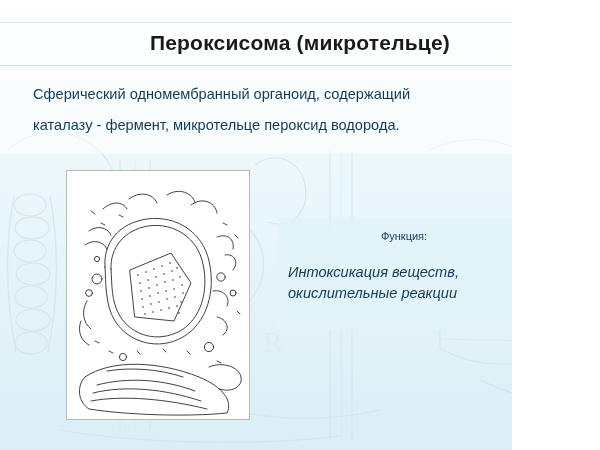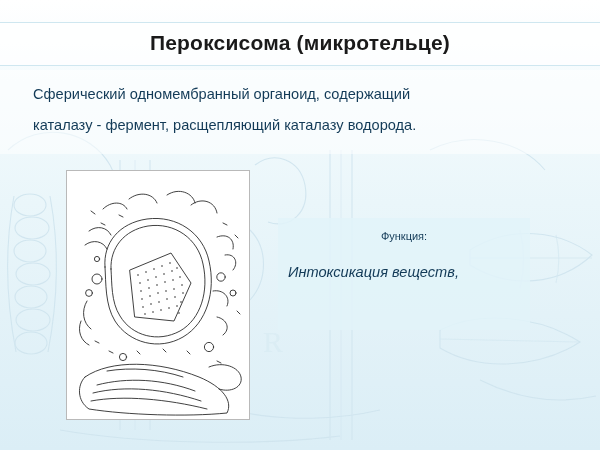--- a/index.html
+++ b/index.html
@@ -9,21 +9,21 @@
   body {
     width: 600px;
     height: 450px;
     overflow: hidden;
     font-family: "Liberation Sans", sans-serif;
     background: #ffffff;
   }
 
   #slide {
     position: relative;
-    width: 600px;
+    width: 512px;
     height: 450px;
     background: linear-gradient(180deg, #ffffff 0%, #f4fbfd 18%, #eaf6fa 45%, #e3f2f8 70%, #dbeef6 100%);
     overflow: hidden;
   }
 
   
   .bg-art {
     position: absolute;
     inset: 0;
     pointer-events: none;
@@ -179,21 +179,21 @@
       </g>
     </svg>
   </div>
 
   <div class="title-band"></div>
   <div class="title-text">Пероксисома (микротельце)</div>
 
   <div class="desc-band"></div>
   <div class="desc-text">
     <span class="line">Сферический одномембранный органоид, содержащий</span>
-    <span class="line">каталазу - фермент, расщепляющий каталазу водорода.</span>
+    <span class="line">каталазу - фермент, микротельце пероксид водорода.</span>
   </div>
 
   <div class="figure">
     <svg viewBox="0 0 182 248" xmlns="http://www.w3.org/2000/svg">
       <rect x="0" y="0" width="182" height="248" fill="#ffffff"></rect>
       <g stroke="#2b2b2b" fill="none" stroke-width="0.9" stroke-linecap="round">
 
         <path d="M38 96 C 36 72, 52 52, 80 48 C 110 44, 136 62, 142 90 C 149 120, 140 152, 116 166 C 92 180, 62 172, 48 150 C 38 134, 39 112, 38 96 Z"></path>
 
         <path d="M44 98 C 43 77, 57 59, 81 55 C 108 51, 131 68, 136 93 C 142 120, 134 148, 113 160 C 91 172, 65 165, 53 145 C 44 131, 45 112, 44 98 Z"></path>
@@ -280,15 +280,16 @@
 
         <path d="M142 196 C 156 190, 172 196, 174 206 C 176 216, 164 222, 152 218"></path>
       </g>
     </svg>
   </div>
 
   <div class="func-box"></div>
   <div class="func-title">Функция:</div>
   <div class="func-body">
     <span class="line">Интоксикация веществ,</span>
+    <span class="line">окислительные реакции</span>
   </div>
 
 </div>
 
 </body></html>

